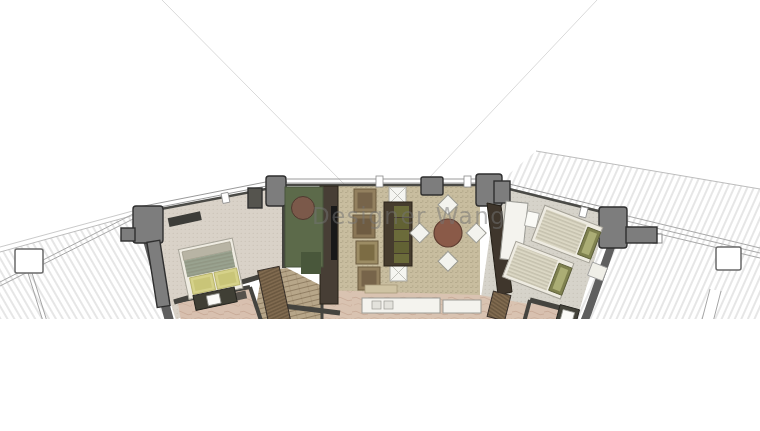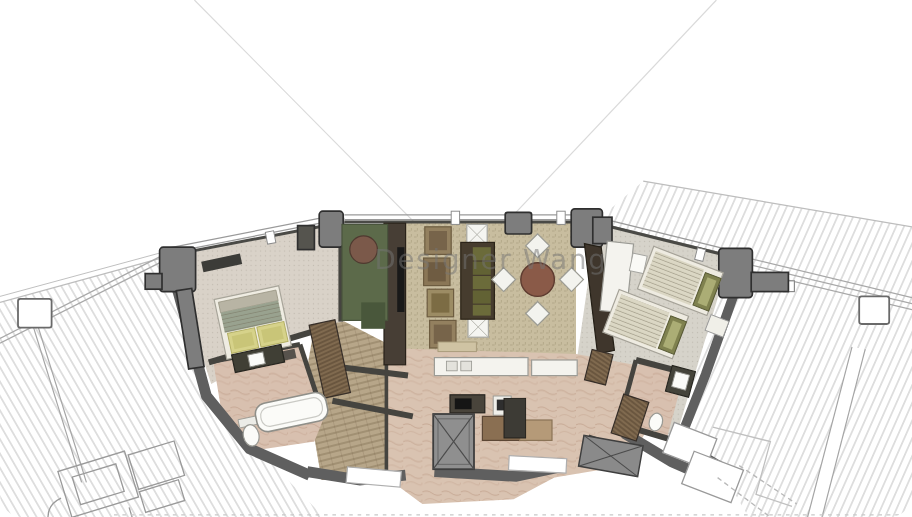--- a/index.html
+++ b/index.html
@@ -1,18 +1,18 @@
 <!DOCTYPE html>
 <html><head>
 <meta charset="utf-8">
 <title>Floor Plan</title>
 <style>
   html,body{margin:0;padding:0;background:#ffffff;}
-  .stage{position:relative;width:760px;height:431px;overflow:hidden;
-         font-family:"Liberation Sans", sans-serif;border-radius:19px;}
+  .stage{position:relative;width:760px;height:319px;overflow:hidden;
+         font-family:"Liberation Sans", sans-serif;}
   svg{display:block;}
   .wm{font-family:"DejaVu Sans", sans-serif;font-size:23px;letter-spacing:1.5px;}
 </style>
 </head>
 <body>
 
 <div class="stage">
 <svg width="760" height="431" viewBox="0 0 760 431">
   <defs>
     <pattern id="hatchL" width="6" height="6" patternUnits="userSpaceOnUse" patternTransform="rotate(-30)">

